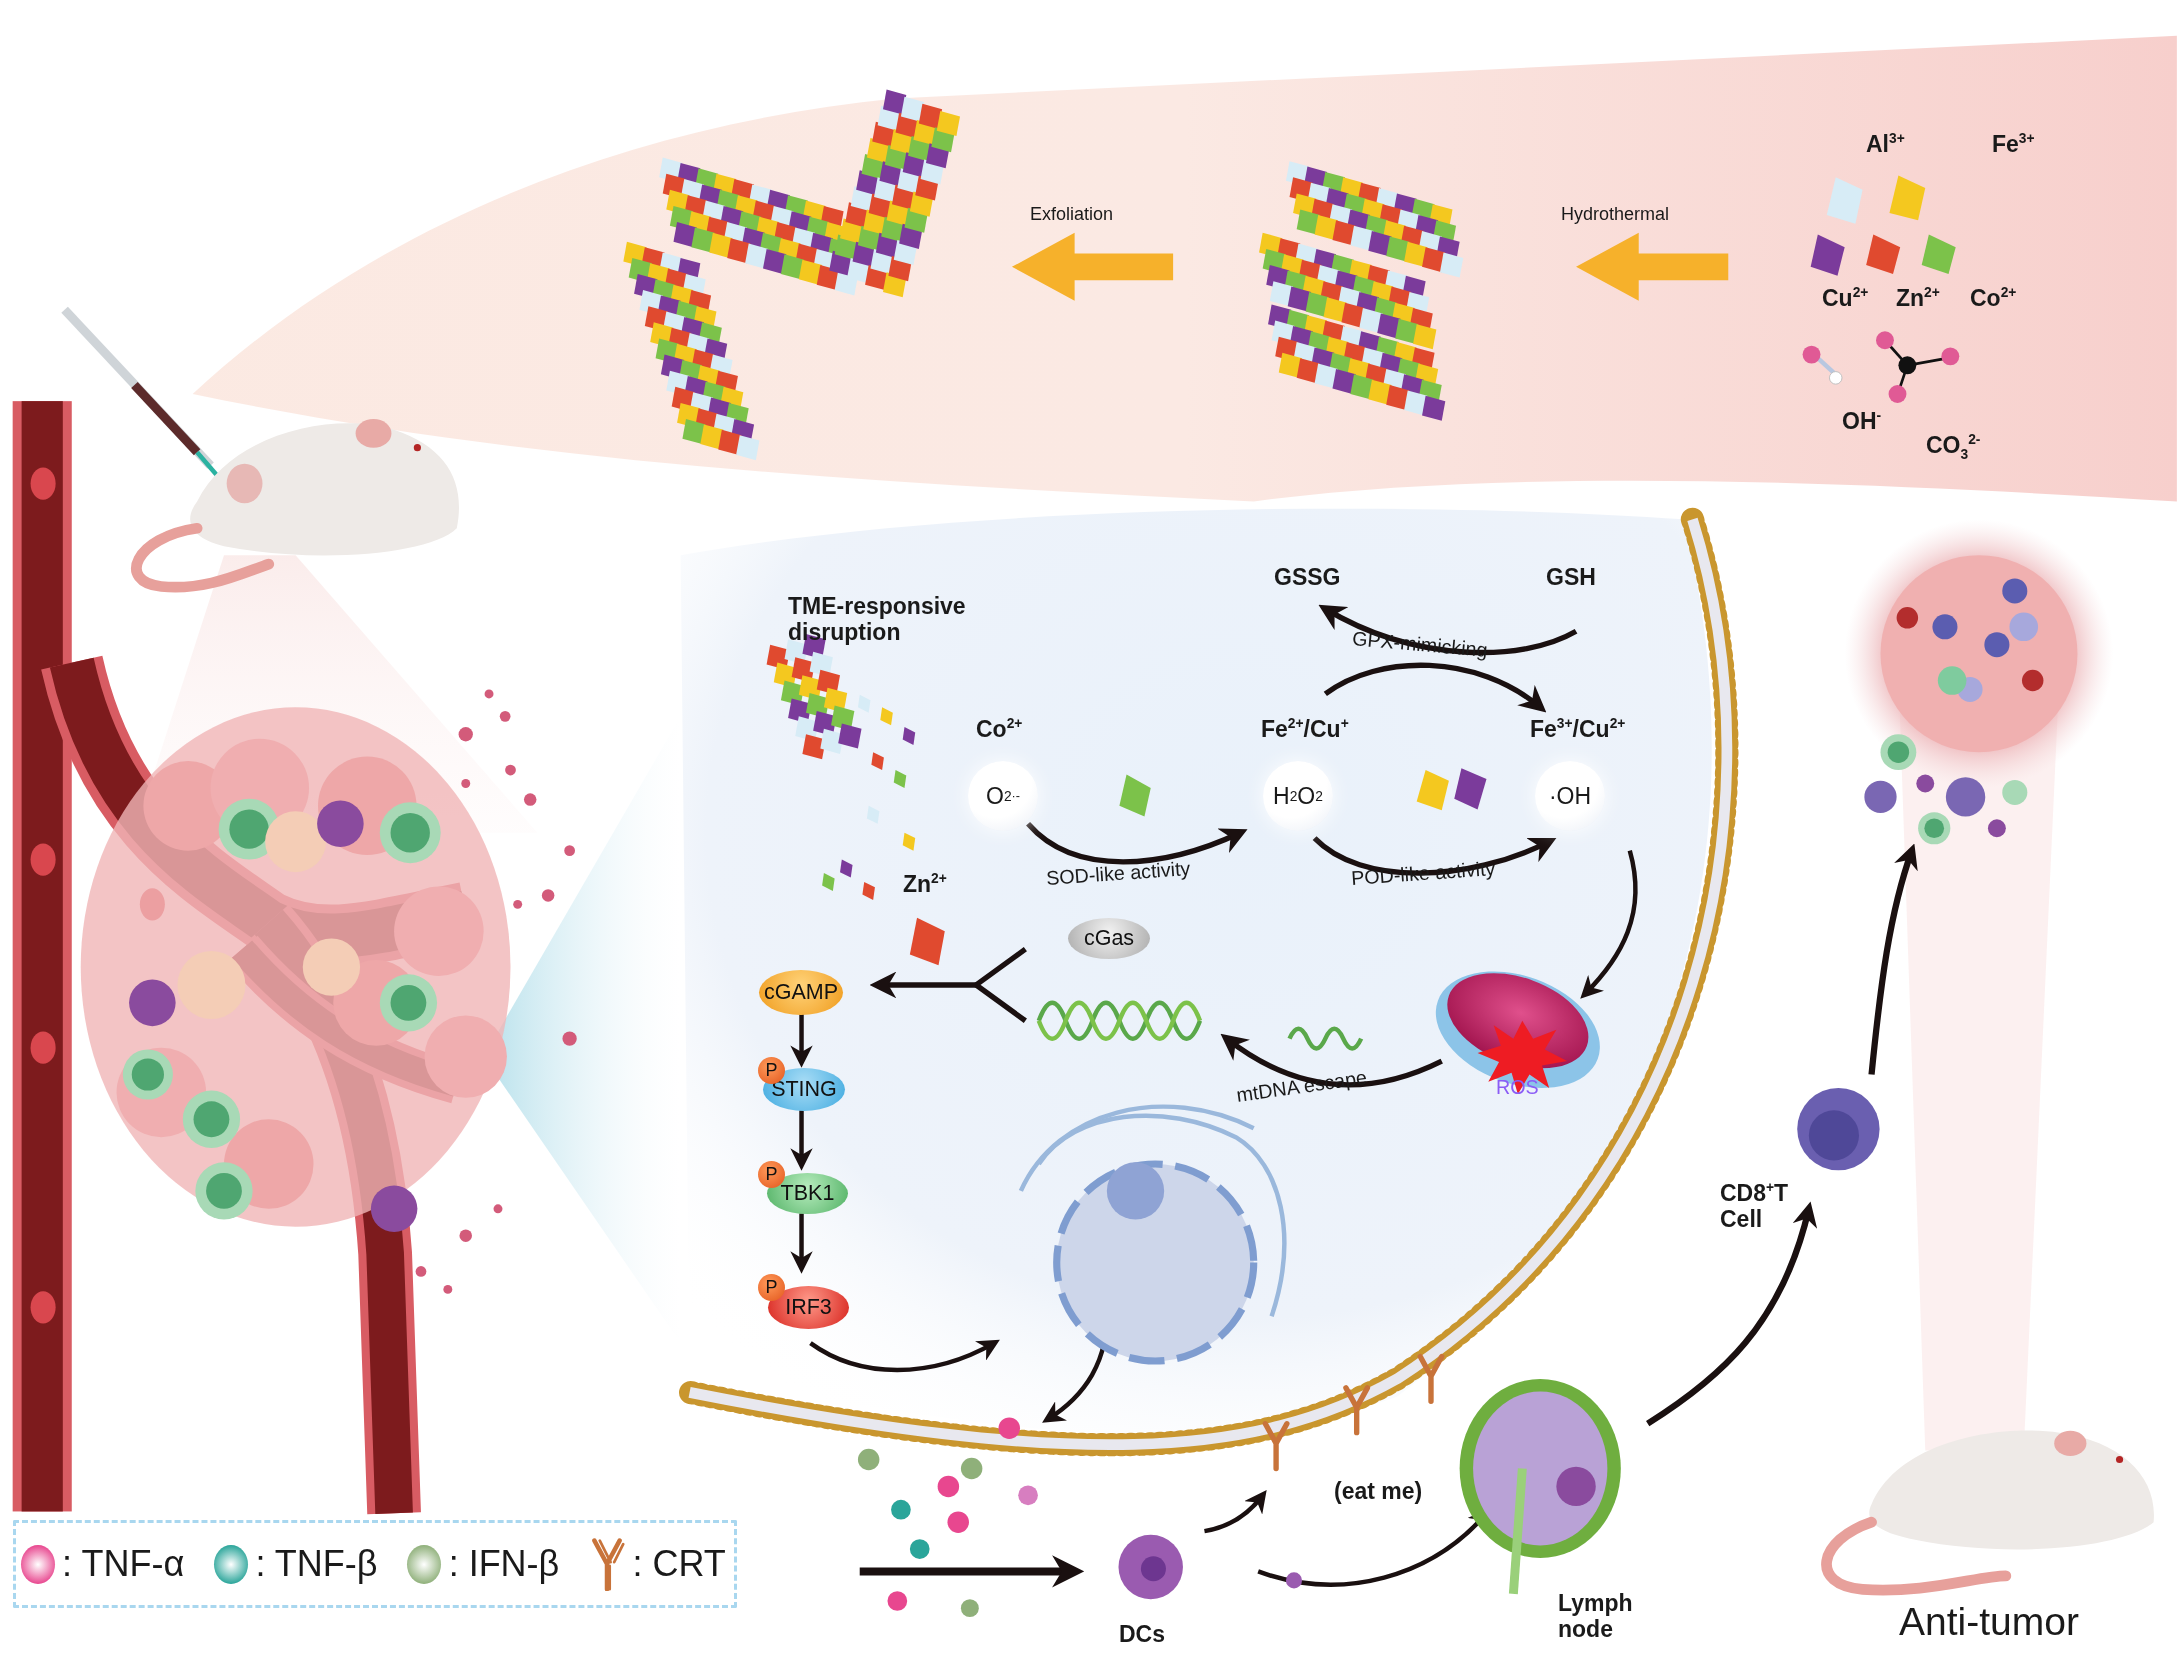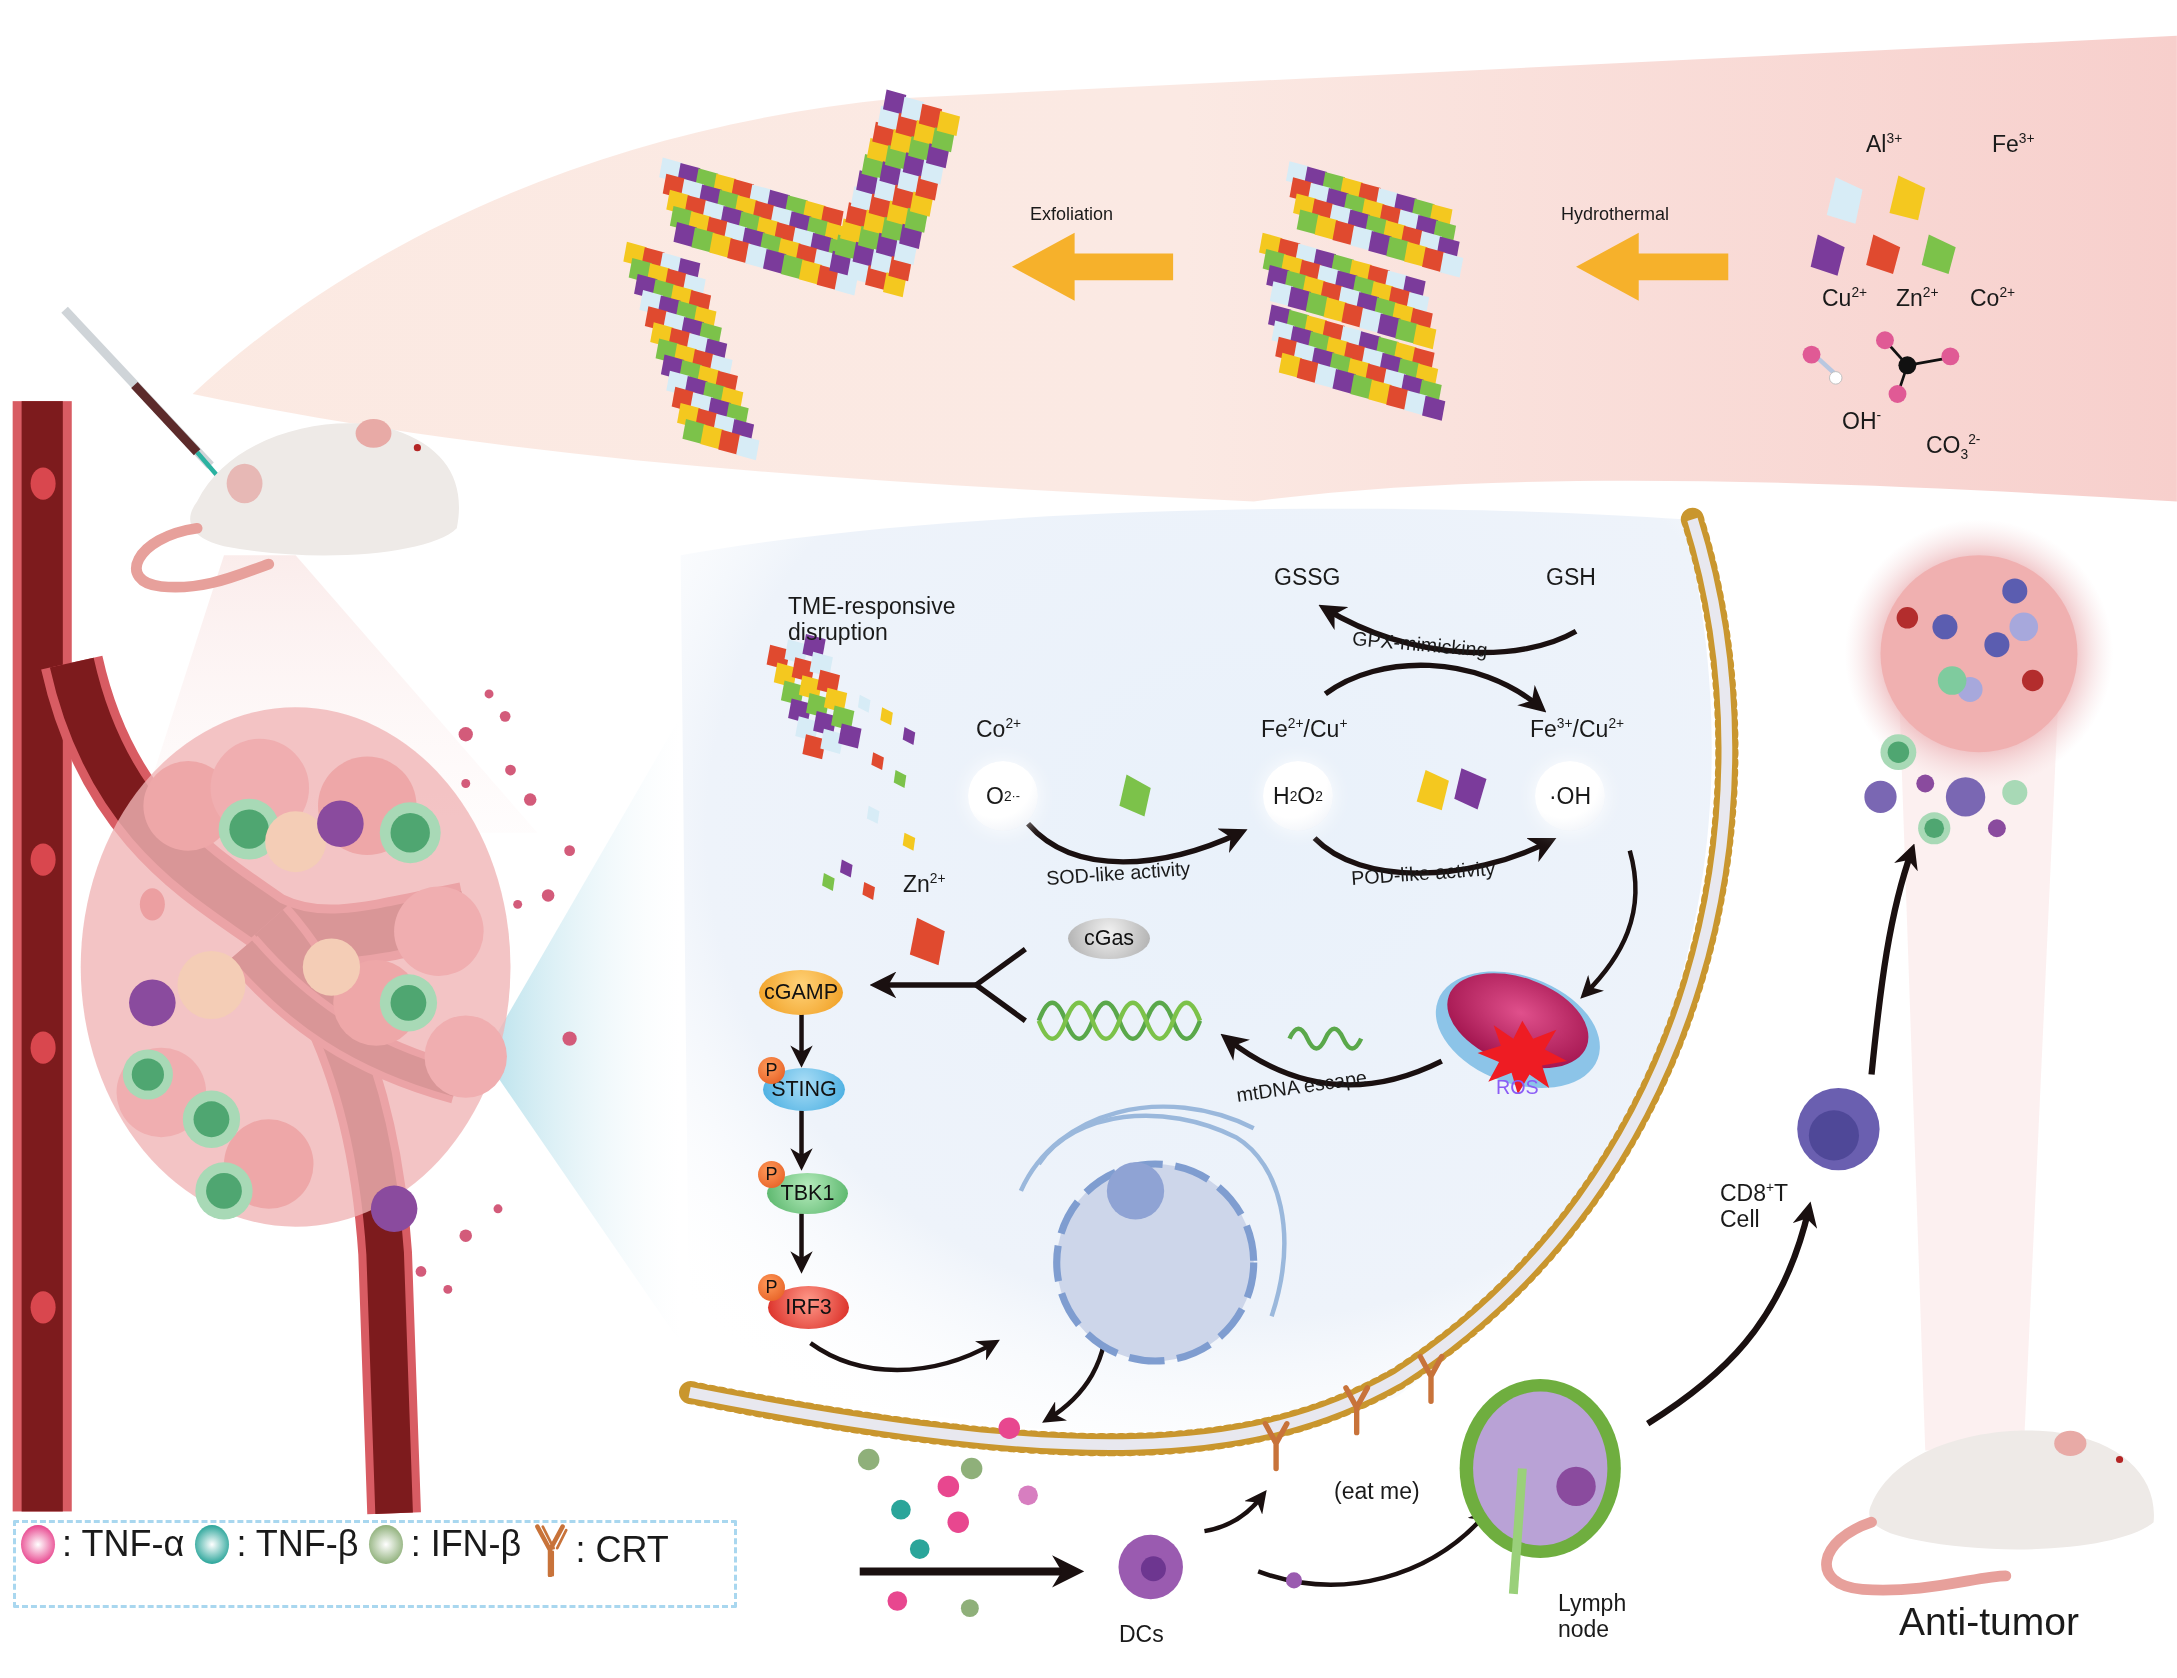--- a/index.html
+++ b/index.html
@@ -2,31 +2,31 @@
 <html style="font-size:14.3px"><head>
 <meta charset="utf-8">
 <style>
   html, body { margin:0; padding:0; background:#ffffff; }
   body { width:2177px; height:1678px; position:relative; overflow:hidden;
          font-family:"Liberation Sans", sans-serif; color:#1a1a1a; }
   svg#scene { position:absolute; left:0; top:0; }
   .lbl { position:absolute; font-family:"Liberation Sans", sans-serif; color:#1a1a1a; white-space:nowrap; line-height:1.15; }
   .lbl sup, .lbl sub { font-size:60%; }
   .t30 { font-size:18px; }
-  .t26 { font-size:23px; }
+  .t26 { font-size:23px;font-weight:bold; }
   .t22 { font-size:19.7px; }
   .ctr { text-align:left; }
   .pill { position:absolute; display:flex; align-items:center; justify-content:center; border-radius:50%; font-size:21.5px; color:#111; }
   .bubble { position:absolute; width:70px; height:70px; border-radius:50%;
             background:radial-gradient(circle at 40% 30%, #ffffff 0%, #ffffff 55%, #e9eef6 100%);
             box-shadow:0 0 19.7px rgba(255,255,255,0.9); display:flex; align-items:center; justify-content:center; font-size:23px; }
   .ptag { position:absolute; width:27px; height:27px; border-radius:50%; background:radial-gradient(circle at 40% 35%, #ff9a5a, #e2561c);
           font-size:18px; display:flex; align-items:center; justify-content:center; color:#111; }
   .legend { position:absolute; left:12.5px; top:1520px; width:724px; height:88px; border:3.6px dashed #a9d7ef; border-radius:1.8px;
-            display:flex; align-items:flex-start; gap:11px; padding-left:5.4px; box-sizing:border-box; }
+            display:flex; align-items:center; gap:30px; padding-left:5.4px; box-sizing:border-box; }
   .legend .dot { width:34px; height:39px; border-radius:50%; display:inline-block; }
   .legend .item { display:flex; align-items:center; gap:7.2px; font-size:36px; }
 </style>
 </head>
 <body>
 
 <svg id="scene" width="2177" height="1678" viewBox="0 0 2431 1874">
   <defs>
     <linearGradient id="gTopBand" x1="0" y1="0" x2="1" y2="0">
       <stop offset="0" stop-color="#fbe7df" stop-opacity="0.9"></stop>

